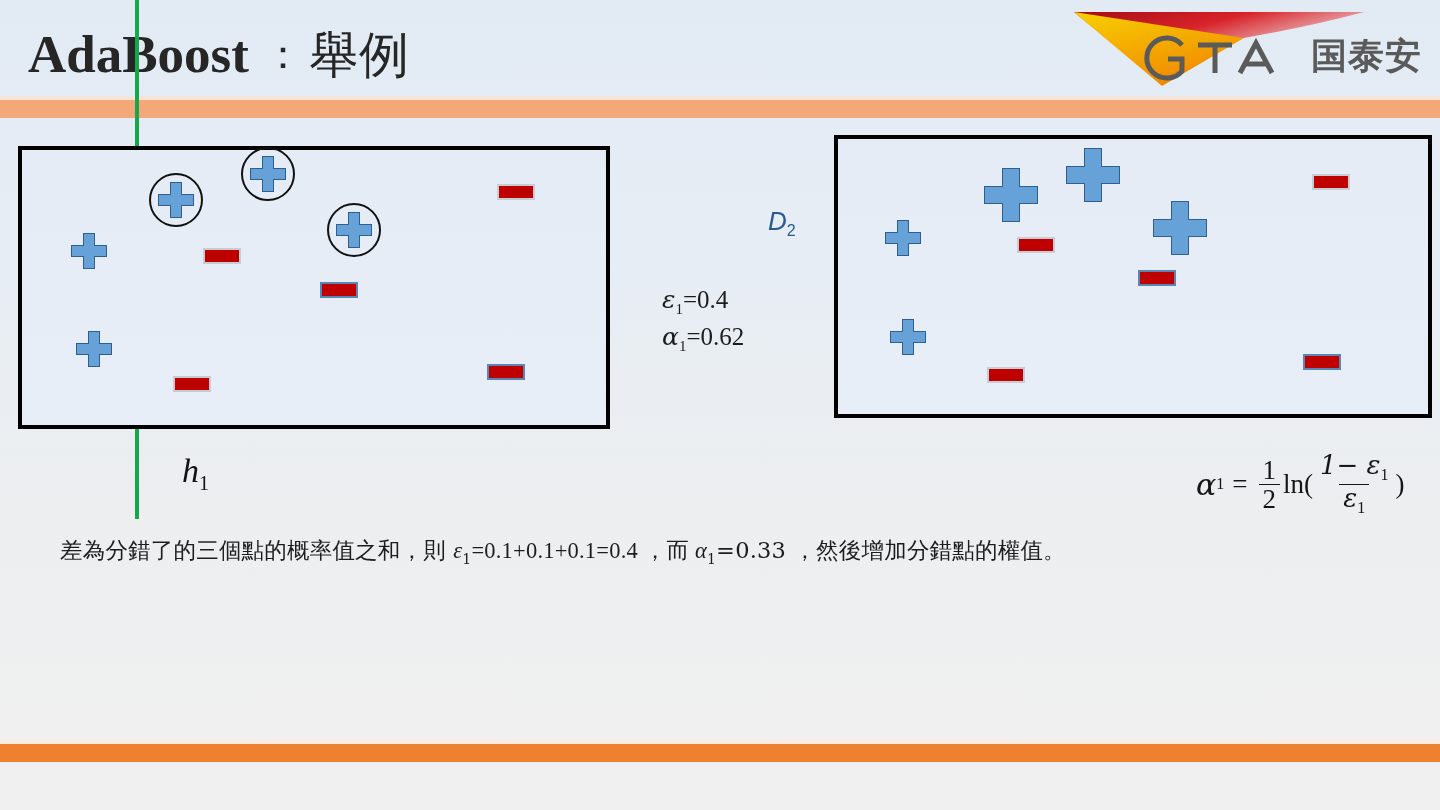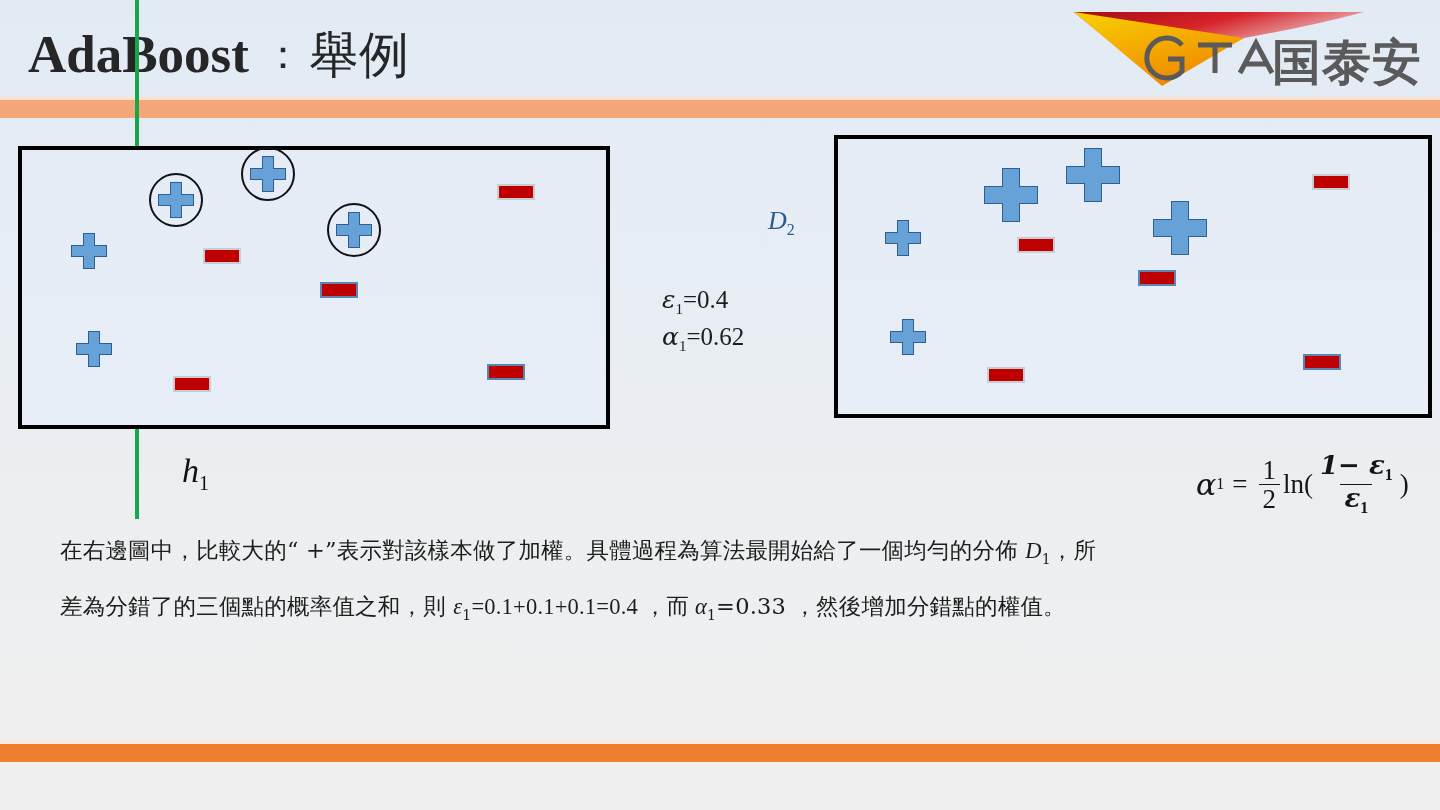--- a/index.html
+++ b/index.html
@@ -31,21 +31,21 @@
   }
   #title .cjk{font-weight:normal;font-family:"DejaVu Serif",serif;font-size:50px;}
   #title .colon{font-weight:normal;font-size:40px;padding:0 6px 0 14px;position:relative;top:-4px;}
 
   
   #logo{position:absolute;right:8px;top:4px;width:420px;height:92px;}
   #logo svg{display:block;}
   .logo-cjk{
     position:absolute;right:10px;top:34px;
     font-family:"DejaVu Sans",sans-serif;
-    font-size:49px;font-weight:bold;color:#5a5a5a;letter-spacing:1px;
+    font-size:36px;font-weight:bold;color:#5a5a5a;letter-spacing:1px;
     line-height:1;
   }
 
   
   .panel{
     position:absolute;border:4px solid #000;
     background:linear-gradient(180deg,#e5ecf6 0%,#e8eef7 100%);
     box-sizing:border-box;
   }
   #panel-left{left:18px;top:146px;width:592px;height:283px;}
@@ -74,21 +74,21 @@
 
   
   #h1-label{
     position:absolute;left:182px;top:452px;
     font-family:"Liberation Serif",serif;font-style:italic;font-size:34px;color:#111;
   }
   #h1-label sub{font-size:20px;font-style:normal;}
 
   #d2-label{
     position:absolute;left:768px;top:206px;
-    font-family:Liberation Serif, serif;font-style:italic;font-size:26px;color:#2a5a96;
+    font-family:Liberation Sans, sans-serif;font-style:italic;font-size:26px;color:#2a5a96;
   }
   #d2-label sub{font-size:16px;font-style:normal;}
 
   .eps-line{
     position:absolute;font-family:"Liberation Serif",serif;font-size:25px;color:#1c1c1c;
     white-space:nowrap;
   }
   .eps-line sub{font-size:15px;}
   #eps1{left:662px;top:285px;}
   #alpha1{left:662px;top:322px;}
@@ -98,21 +98,21 @@
   #formula{
     position:absolute;left:1196px;top:452px;
     font-family:"Liberation Serif",serif;font-size:27px;color:#151515;
     display:flex;align-items:center;white-space:nowrap;
   }
   #formula sub{font-size:16px;}
   .frac{display:inline-flex;flex-direction:column;align-items:center;
         vertical-align:middle;margin:0 3px;line-height:1.05;}
   .frac .num{padding:0 4px;}
   .frac .den{padding:0 4px;border-top:1.5px solid #151515;}
-  .fsmall{font-size:26px;font-weight:bold;}
+  .fsmall{font-size:26px;}
 
   
   #body-text{
     position:absolute;left:60px;top:527px;width:1320px;
     font-family:"DejaVu Serif",serif;font-size:22.5px;color:#1d1d1d;
     line-height:47px;letter-spacing:0.2px;
   }
   #body-text .ln{white-space:nowrap;}
   #body-text i{font-family:"Liberation Serif",serif;font-style:italic;}
   #body-text sub{font-size:14px;}
@@ -193,21 +193,20 @@
     </span>
     <span>ln(</span>
     <span class="frac fsmall">
       <span class="num"><span class="gk">1− ε</span><sub>1</sub></span>
       <span class="den"><span class="gk">ε</span><sub>1</sub></span>
     </span>
     <span>)</span>
   </div>
 
   <div id="body-text">
-    <div class="ln"><span>在右邊圖中，比較大的“ +”表示對該樣本做了加權。具體過程為算法最開始給了一個均勻的分佈 </span><i>D</i><sub>1</sub><span>，所</span></div>
     <div class="ln"><span>差為分錯了的三個點的概率值之和，則 </span><i class="gk">ε</i><sub>1</sub><span class="rm">=0.1+0.1+0.1=0.4 ，而 </span><i class="gk">α</i><sub>1</sub><span>=0.33 ，然後增加分錯點的權值。</span></div>
   </div>
 
   <div id="footer-band-lite"></div>
   <div id="footer-band"></div>
   <div id="footer-white"></div>
 
 <div class="plus" style="left: 71px; top: 233px; width: 36px; height: 36px;">
       <i style="left: 0px; top: 12px; width: 36px; height: 12px;"></i>
       <i style="top: 0px; left: 12px; height: 36px; width: 12px;"></i>

